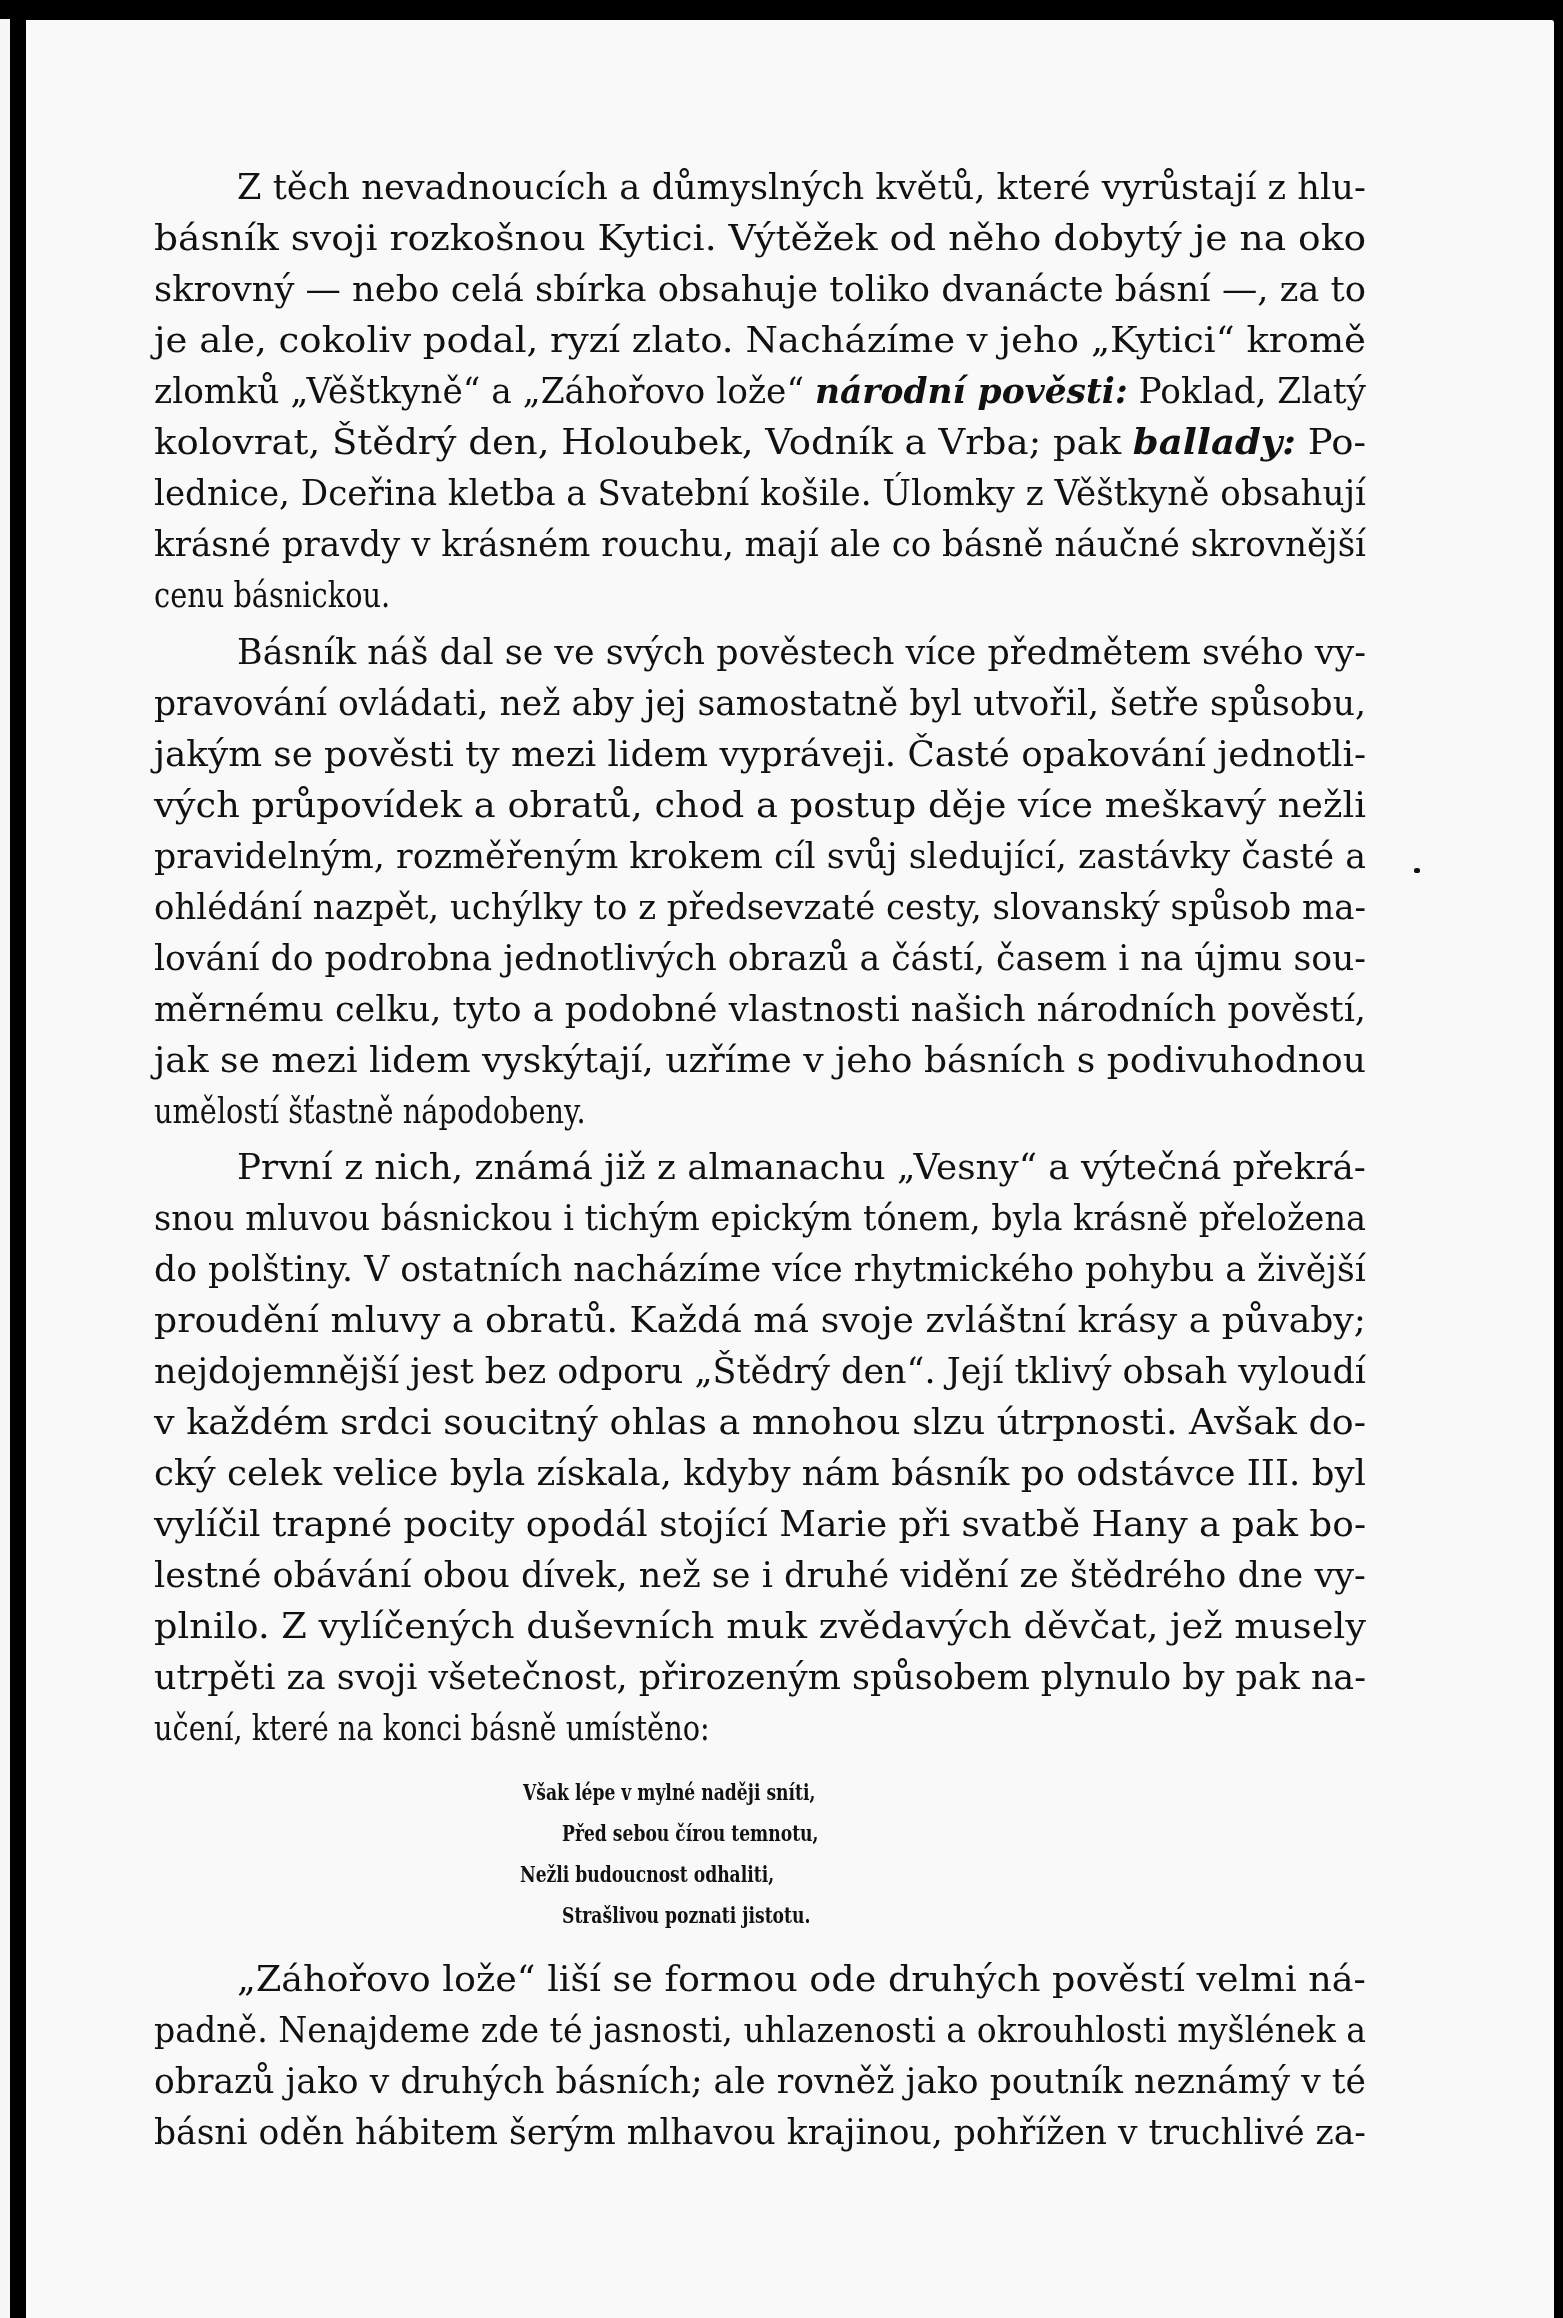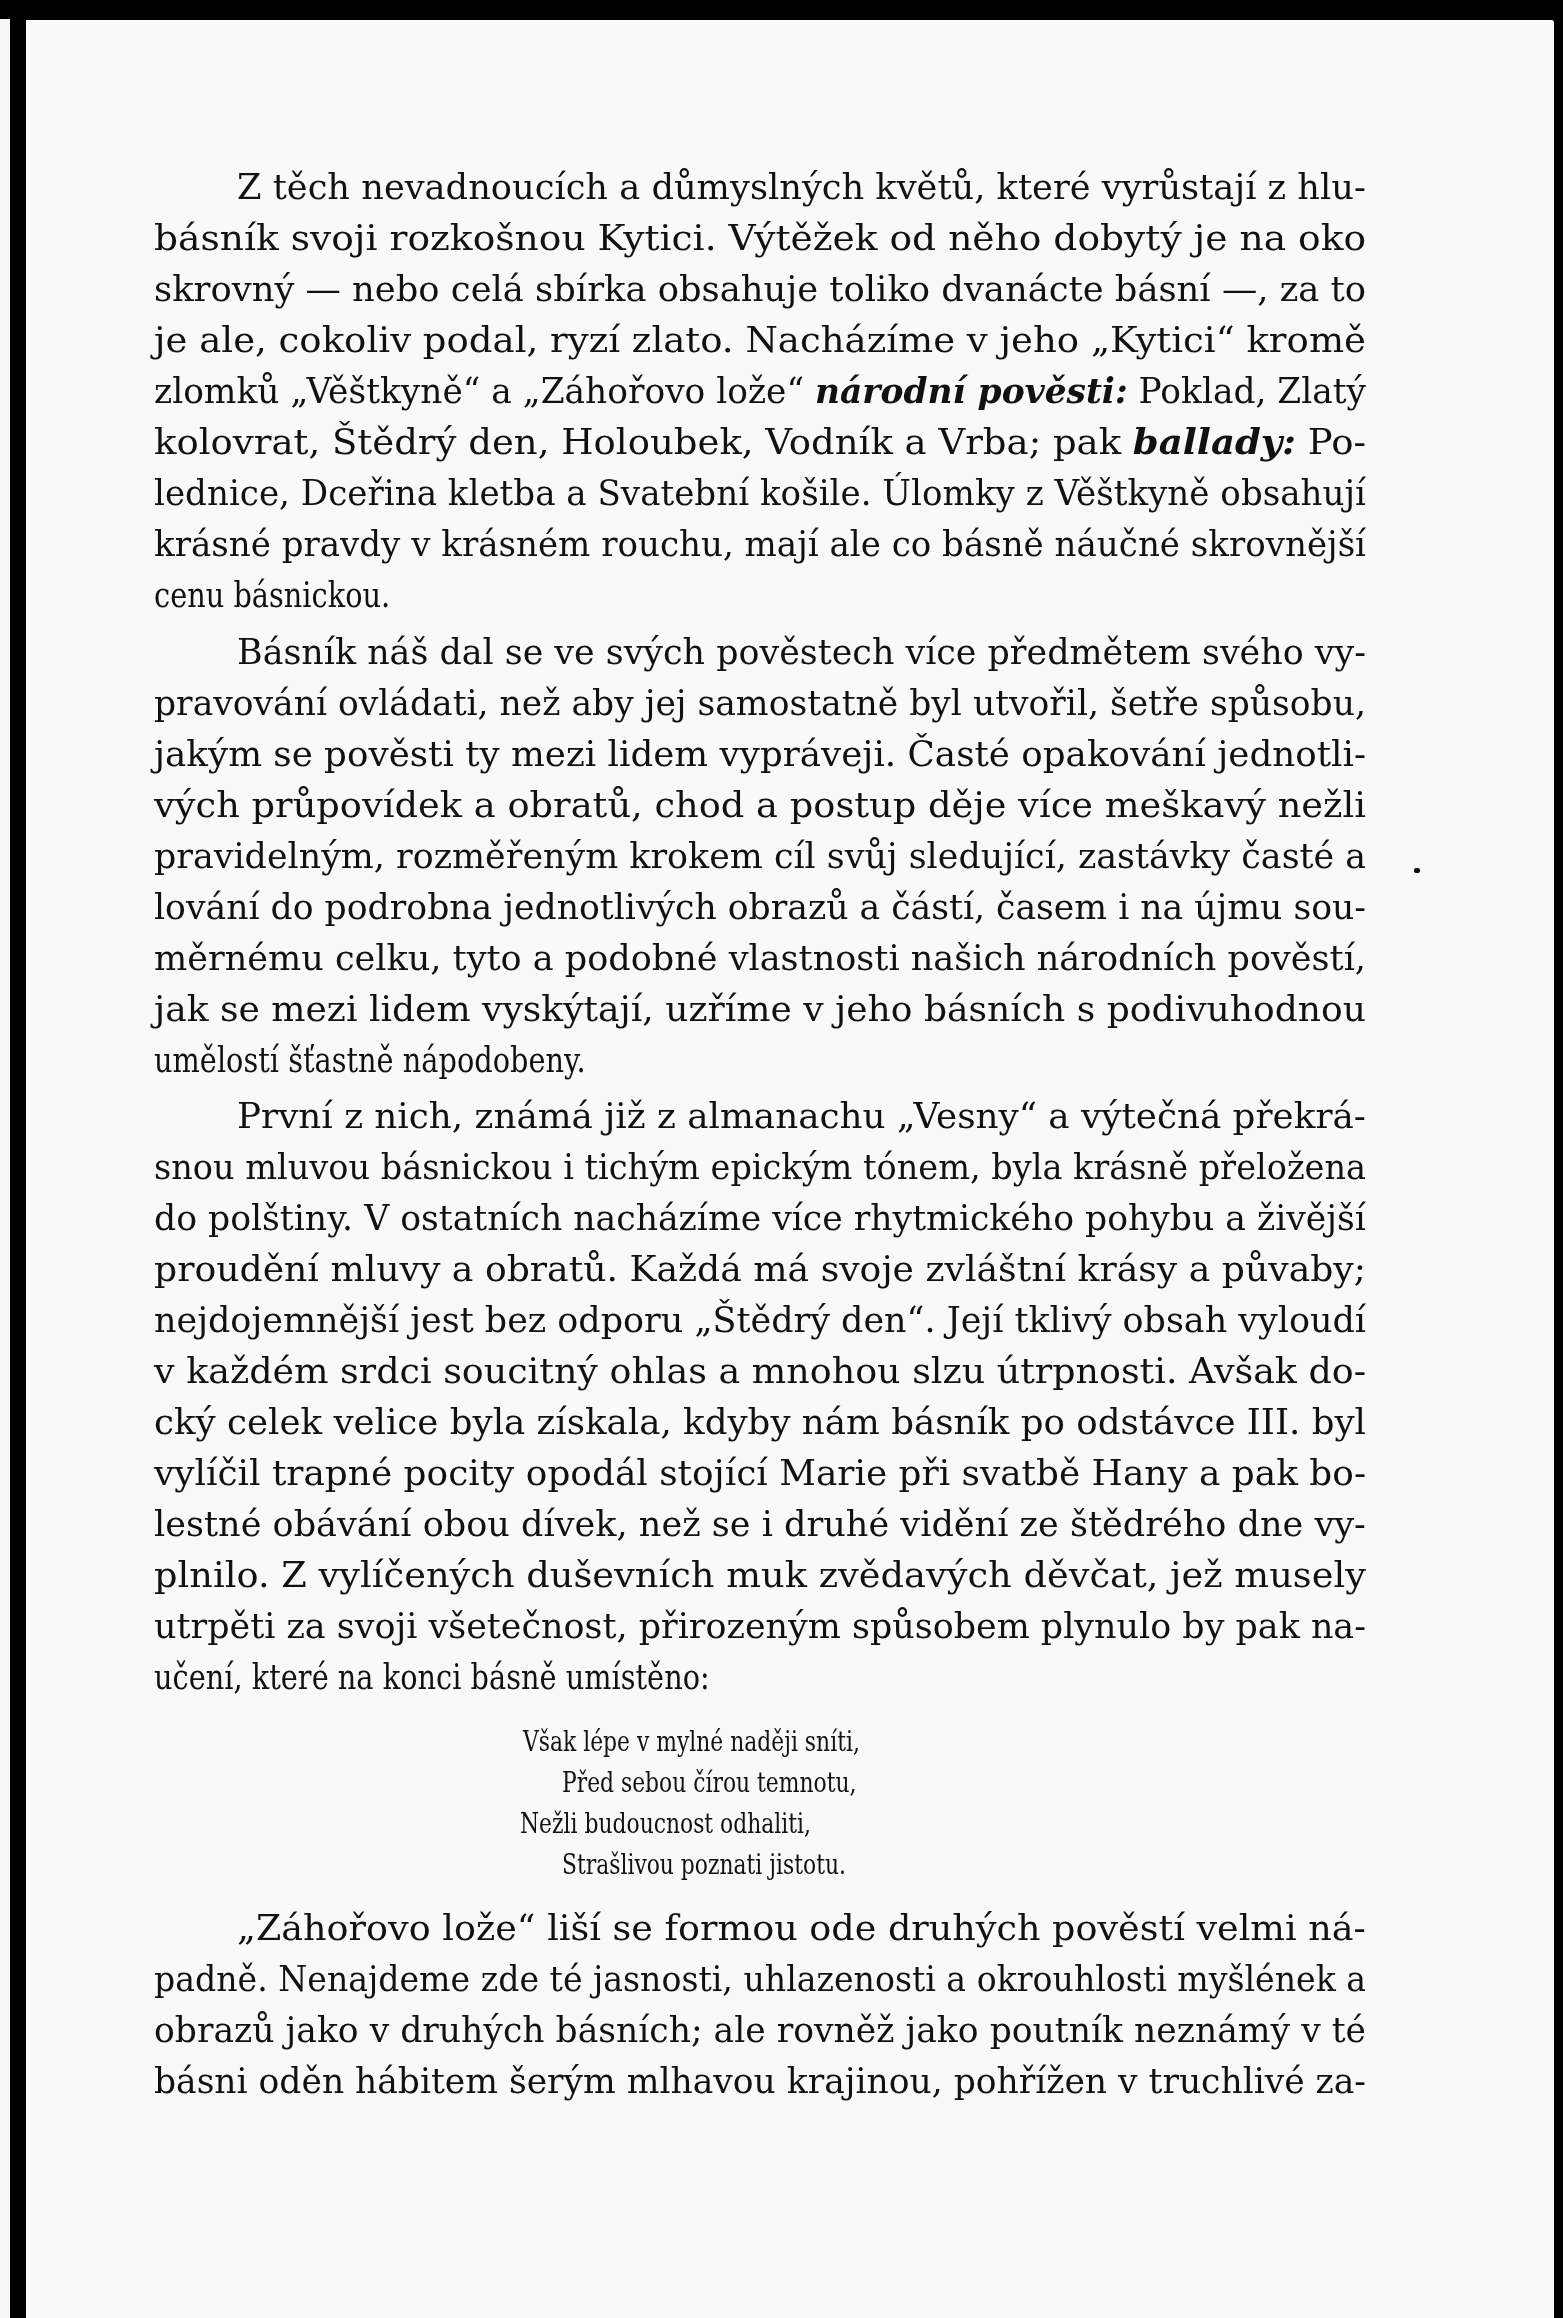--- a/index.html
+++ b/index.html
@@ -48,21 +48,21 @@
   }
   .line {
     display: block; white-space: nowrap; text-align: justify; text-align-last: justify;
     height: 51px; overflow: visible;
   }
   .line.last { text-align-last: left; }
   .line.indent { padding-left: 83px; }
   .para + .para { margin-top: 5.6px; }
   em.it { font-style: italic; font-weight: bold; }
   .poem {
-    margin: 18.5px 0 17.6px 0; font-size: 28px; line-height: 41px; font-weight: normal;
+    margin: 18.5px 0 17.6px 0; font-size: 22px; line-height: 41px; font-weight: bold;
   }
   .poem .verse { display: block; white-space: nowrap; transform: scaleX(0.78); transform-origin: left center; }
   .poem .v0 { margin-left: 369px; }
   .poem .v1 { margin-left: 408px; }
   .poem .v2 { margin-left: 366px; }
   .poem .v3 { margin-left: 408px; }
   .speck {
     position: absolute; width: 5.6px; height: 4.2px; border-radius: 50%; background: #111;
   }
 </style>
@@ -89,20 +89,21 @@
         <span class="line" style="text-align-last: left;"><span style="white-space: nowrap; display: inline-block; transform-origin: left center; transform: scaleX(0.9476);">lednice, Dceřina kletba a Svatební košile. Úlomky z Věštkyně obsahují</span></span>
         <span class="line" style="text-align-last: left;"><span style="white-space: nowrap; display: inline-block; transform-origin: left center; transform: scaleX(0.9463);">krásné pravdy v krásném rouchu, mají ale co básně náučné skrovnější</span></span>
         <span class="line last" style="text-align-last: left;"><span style="white-space: nowrap; display: inline-block; transform-origin: left center; transform: scaleX(0.8);">cenu básnickou.</span></span>
       </div>
     <div class="para">
         <span class="line indent" style="text-align-last: left;"><span style="white-space: nowrap; display: inline-block; transform-origin: left center; transform: scaleX(0.9687);">Básník náš dal se ve svých pověstech více předmětem svého vy-</span></span>
         <span class="line" style="text-align-last: left;"><span style="white-space: nowrap; display: inline-block; transform-origin: left center; transform: scaleX(0.9598);">pravování ovládati, než aby jej samostatně byl utvořil, šetře spůsobu,</span></span>
         <span class="line" style="text-align-last: left;"><span style="white-space: nowrap; display: inline-block; transform-origin: left center; transform: scaleX(0.9915);">jakým se pověsti ty mezi lidem vypráveji. Časté opakování jednotli-</span></span>
         <span class="line" style="text-align-last: left;"><span style="white-space: nowrap; display: inline-block; transform-origin: left center; transform: scaleX(1.0215);">vých průpovídek a obratů, chod a postup děje více meškavý nežli</span></span>
         <span class="line" style="text-align-last: left;"><span style="white-space: nowrap; display: inline-block; transform-origin: left center; transform: scaleX(0.9682);">pravidelným, rozměřeným krokem cíl svůj sledující, zastávky časté a</span></span>
+        <span class="line" style="text-align-last: left;"><span style="white-space: nowrap; display: inline-block; transform-origin: left center; transform: scaleX(0.9434);">ohlédání nazpět, uchýlky to z předsevzaté cesty, slovanský spůsob ma-</span></span>
         <span class="line" style="text-align-last: left;"><span style="white-space: nowrap; display: inline-block; transform-origin: left center; transform: scaleX(0.962);">lování do podrobna jednotlivých obrazů a částí, časem i na újmu sou-</span></span>
         <span class="line" style="text-align-last: left;"><span style="white-space: nowrap; display: inline-block; transform-origin: left center; transform: scaleX(0.9733);">měrnému celku, tyto a podobné vlastnosti našich národních pověstí,</span></span>
         <span class="line" style="text-align-last: left;"><span style="white-space: nowrap; display: inline-block; transform-origin: left center; transform: scaleX(1.0019);">jak se mezi lidem vyskýtají, uzříme v jeho básních s podivuhodnou</span></span>
         <span class="line last" style="text-align-last: left;"><span style="white-space: nowrap; display: inline-block; transform-origin: left center; transform: scaleX(0.8);">umělostí šťastně nápodobeny.</span></span>
       </div>
     <div class="para">
         <span class="line indent" style="text-align-last: left;"><span style="white-space: nowrap; display: inline-block; transform-origin: left center; transform: scaleX(0.9929);">První z nich, známá již z almanachu „Vesny“ a výtečná překrá-</span></span>
         <span class="line" style="text-align-last: left;"><span style="white-space: nowrap; display: inline-block; transform-origin: left center; transform: scaleX(0.9313);">snou mluvou básnickou i tichým epickým tónem, byla krásně přeložena</span></span>
         <span class="line" style="text-align-last: left;"><span style="white-space: nowrap; display: inline-block; transform-origin: left center; transform: scaleX(0.9618);">do polštiny. V ostatních nacházíme více rhytmického pohybu a živější</span></span>
         <span class="line" style="text-align-last: left;"><span style="white-space: nowrap; display: inline-block; transform-origin: left center; transform: scaleX(1.0044);">proudění mluvy a obratů. Každá má svoje zvláštní krásy a půvaby;</span></span>

